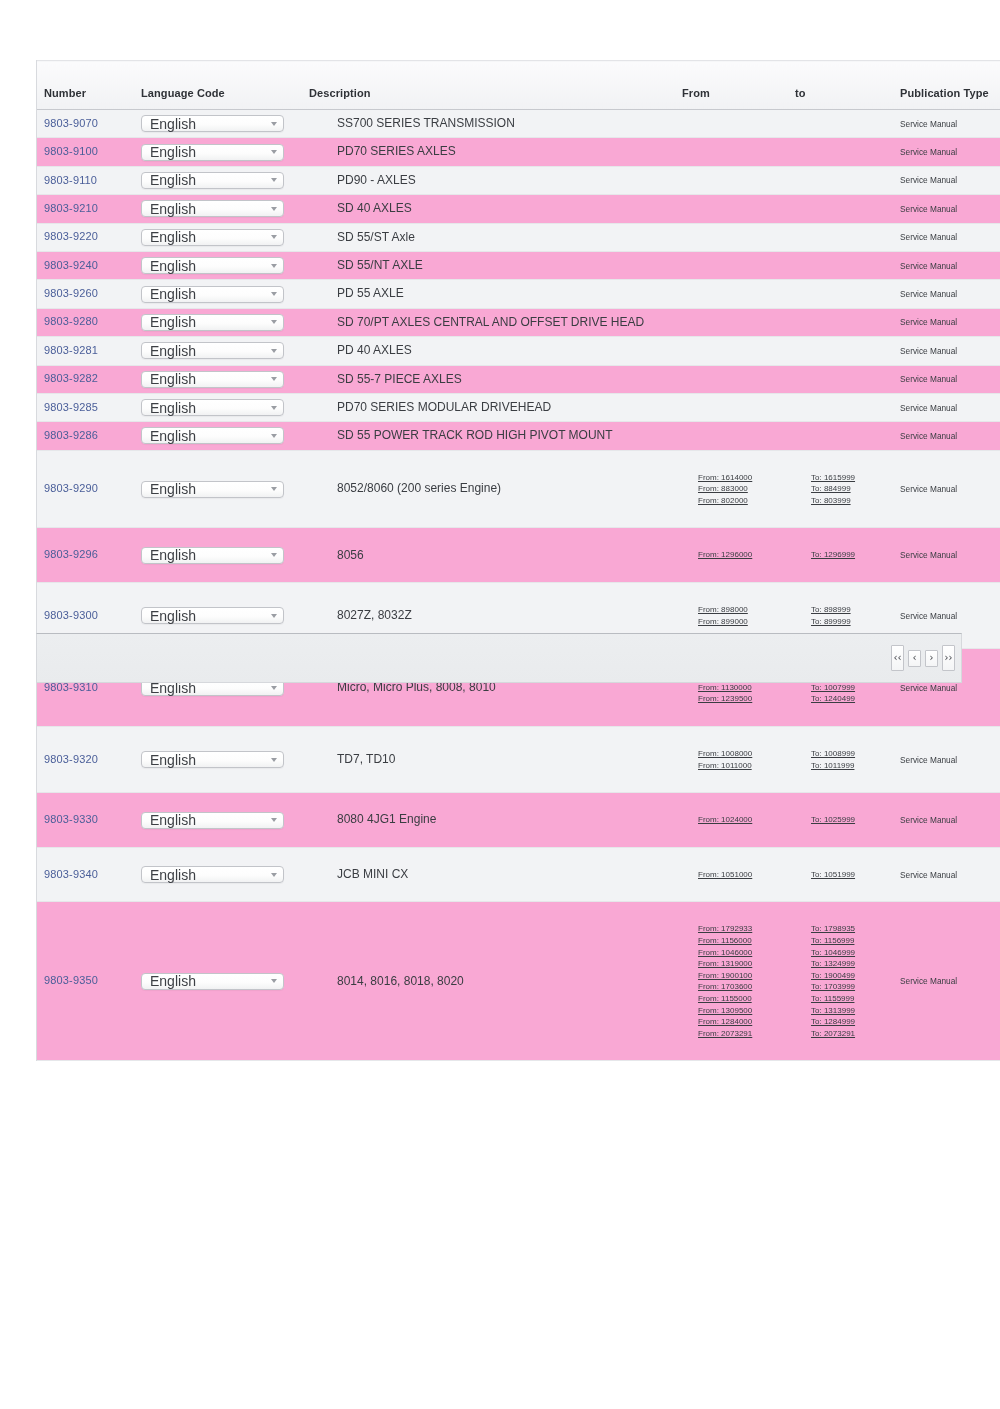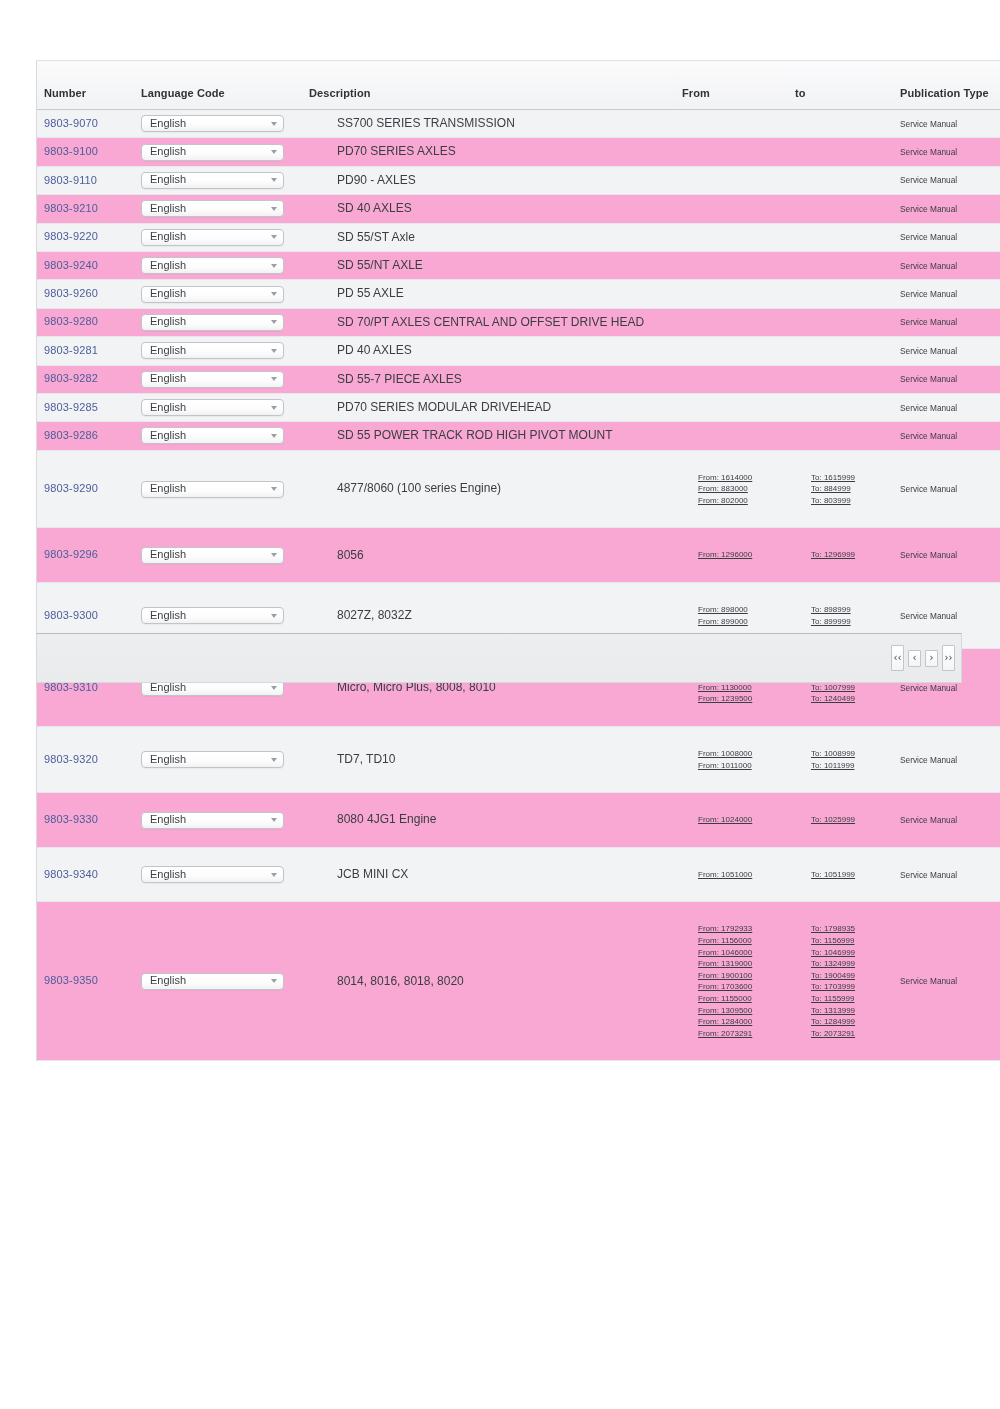--- a/index.html
+++ b/index.html
@@ -91,21 +91,21 @@
     border-radius: 4px;
     background: linear-gradient(to bottom, #ffffff 0%, #fdfdfd 55%, #f1f2f3 100%);
     box-shadow: inset 0 1px 0 #ffffff, 0 1px 1px rgba(0,0,0,0.04);
     cursor: pointer;
   }
   .select-label {
     position: absolute;
     left: 8px;
     top: 50%;
     transform: translateY(-50%);
-    font-size: 11px;
+    font-size: 14px;
     color: #3c3f44;
     white-space: nowrap;
   }
   .select-arrow {
     position: absolute;
     right: 6px;
     top: 50%;
     transform: translateY(-50%);
     width: 0;
     height: 0;
@@ -381,21 +381,21 @@
             <td class="c-pub"><span class="pub-text">Service Manual</span></td>
           </tr>
           <tr class="row-odd row-tall">
             <td class="c-number"><a class="num-link">9803-9290</a></td>
             <td class="c-lang">
               <div class="select-box">
                 <span class="select-label">English</span>
                 <span class="select-arrow"></span>
               </div>
             </td>
-            <td class="c-desc"><span class="desc-text">4877/8060 (100 series Engine)</span></td>
+            <td class="c-desc"><span class="desc-text">8052/8060 (200 series Engine)</span></td>
             <td class="c-from">
               <ul class="range-list">
                 <li>From: 1614000</li>
                 <li>From: 883000</li>
                 <li>From: 802000</li>
               </ul>
             </td>
             <td class="c-to">
               <ul class="range-list">
                 <li>To: 1615999</li>

